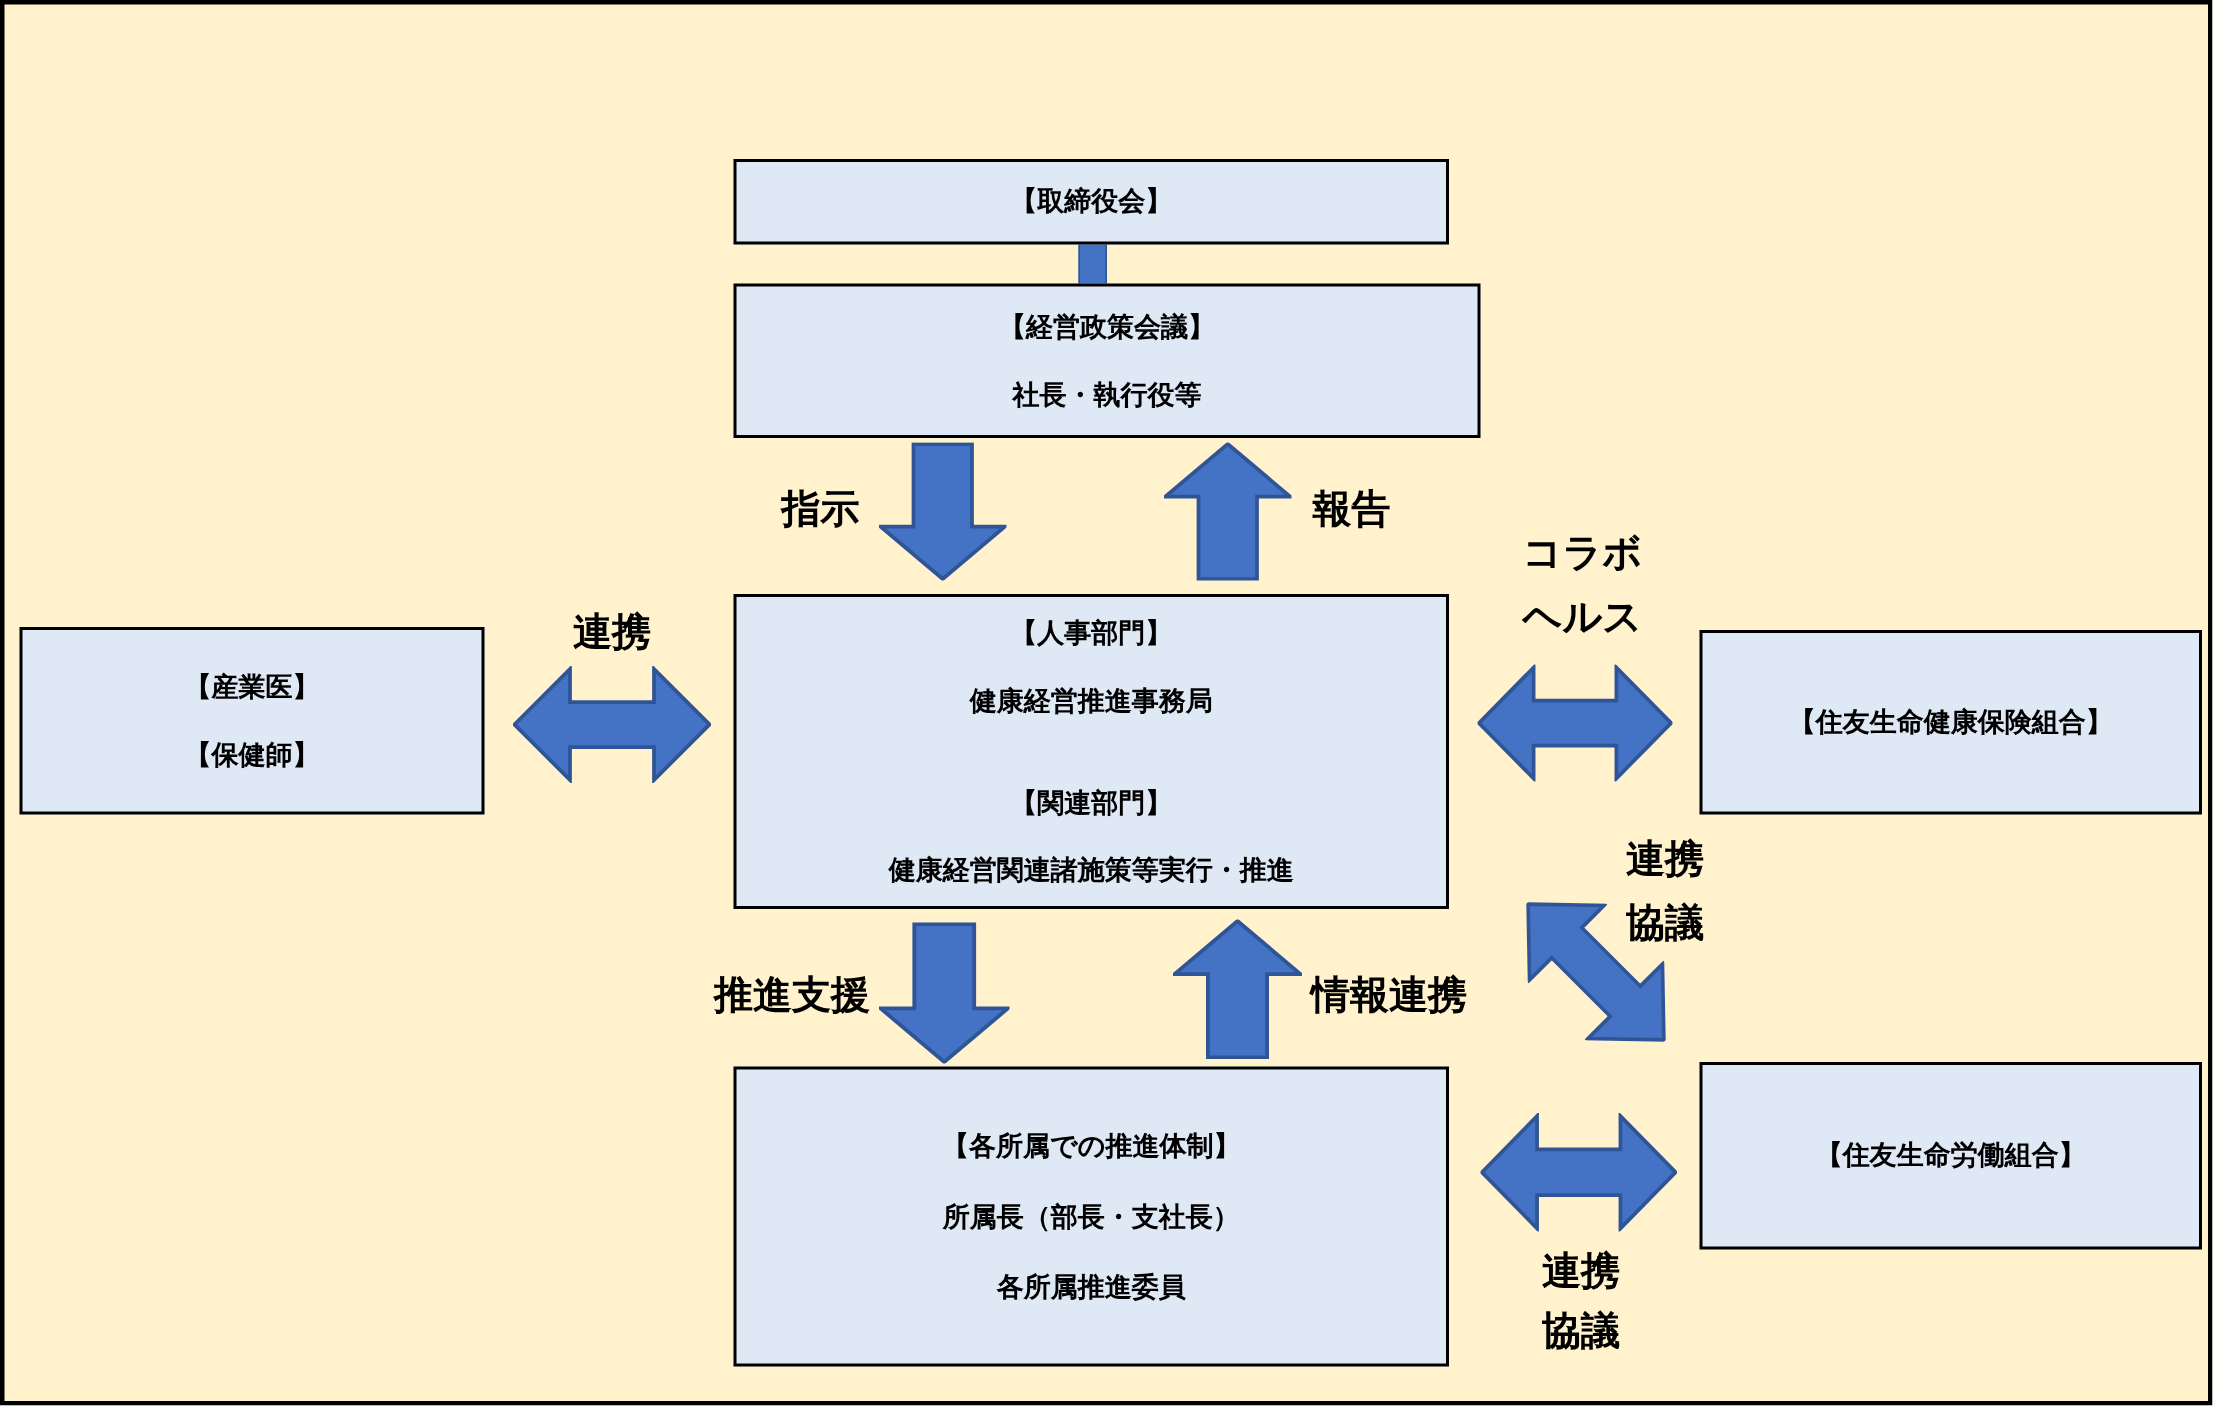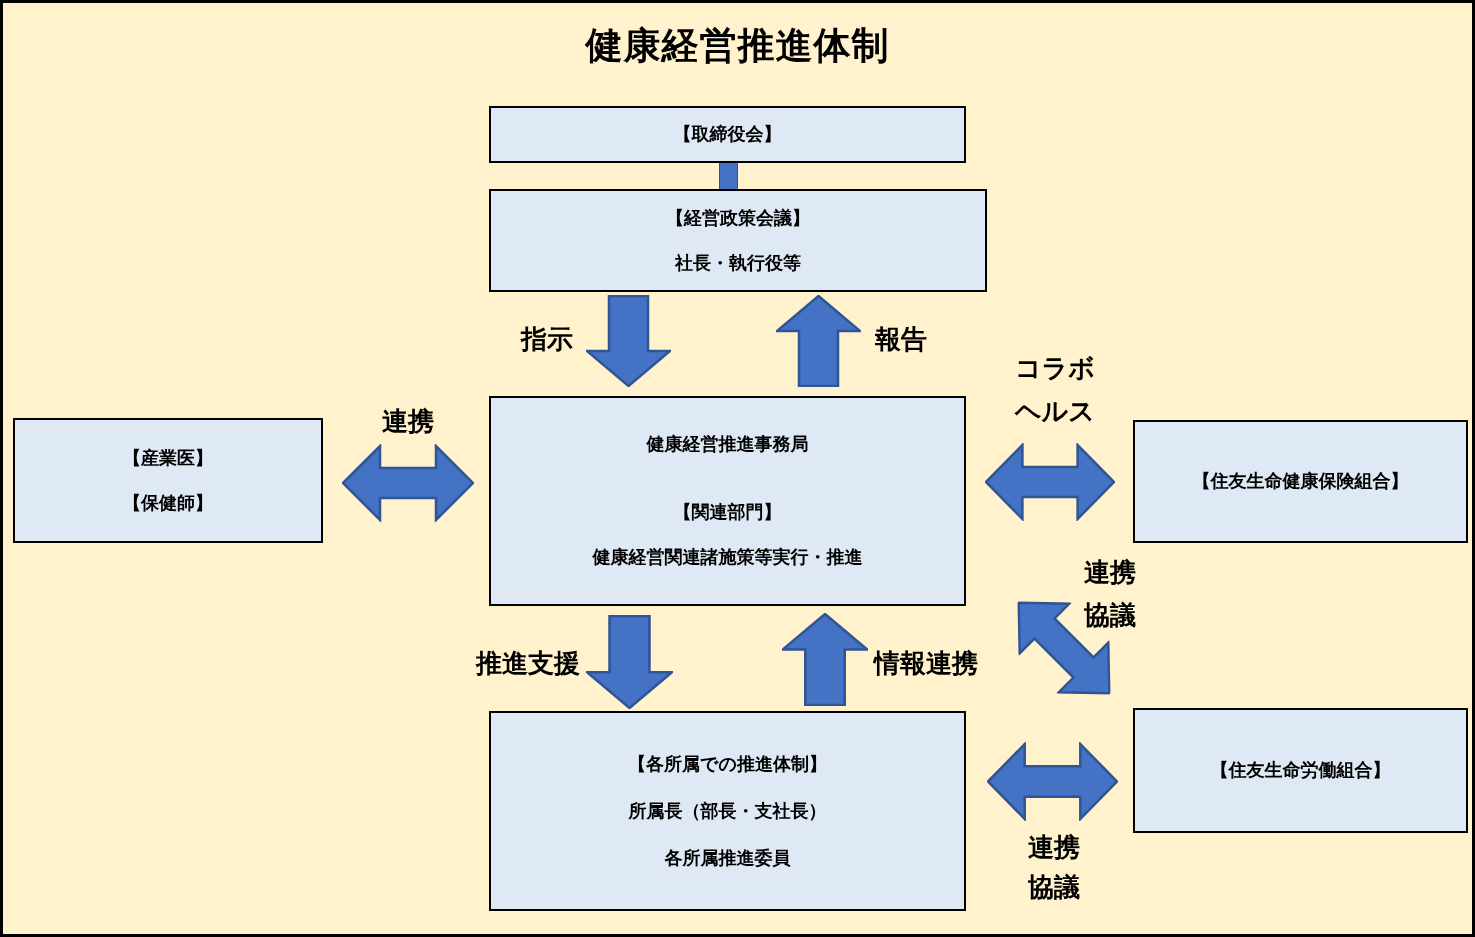--- a/index.html
+++ b/index.html
@@ -100,34 +100,34 @@
   #lbl-rk-upper    { left: 1076px; top: 548px; width: 62px; }
   #lbl-support     { left: 473px; top: 643px; }
   #lbl-info        { left: 871px; top: 643px; }
   #lbl-rk-lower    { left: 1020px; top: 824px; width: 62px; line-height: 40px; }
 </style>
 </head>
 <body>
 
 <div class="canvas">
 
-  <div class="title">健康経営推進体制</div>
 
   <div class="connector"></div>
 
   <div class="box" id="box-board">
     <div class="bl">【取締役会】</div>
   </div>
 
   <div class="box" id="box-policy">
     <div class="bl">【経営政策会議】</div>
     <div class="bl">社長・執行役等</div>
   </div>
 
   <div class="box" id="box-hr">
+    <div class="bl">【人事部門】</div>
     <div class="bl">健康経営推進事務局</div>
     <div class="bl gap">【関連部門】</div>
     <div class="bl">健康経営関連諸施策等実行・推進</div>
   </div>
 
   <div class="box" id="box-left">
     <div class="bl">【産業医】</div>
     <div class="bl">【保健師】</div>
   </div>
 

